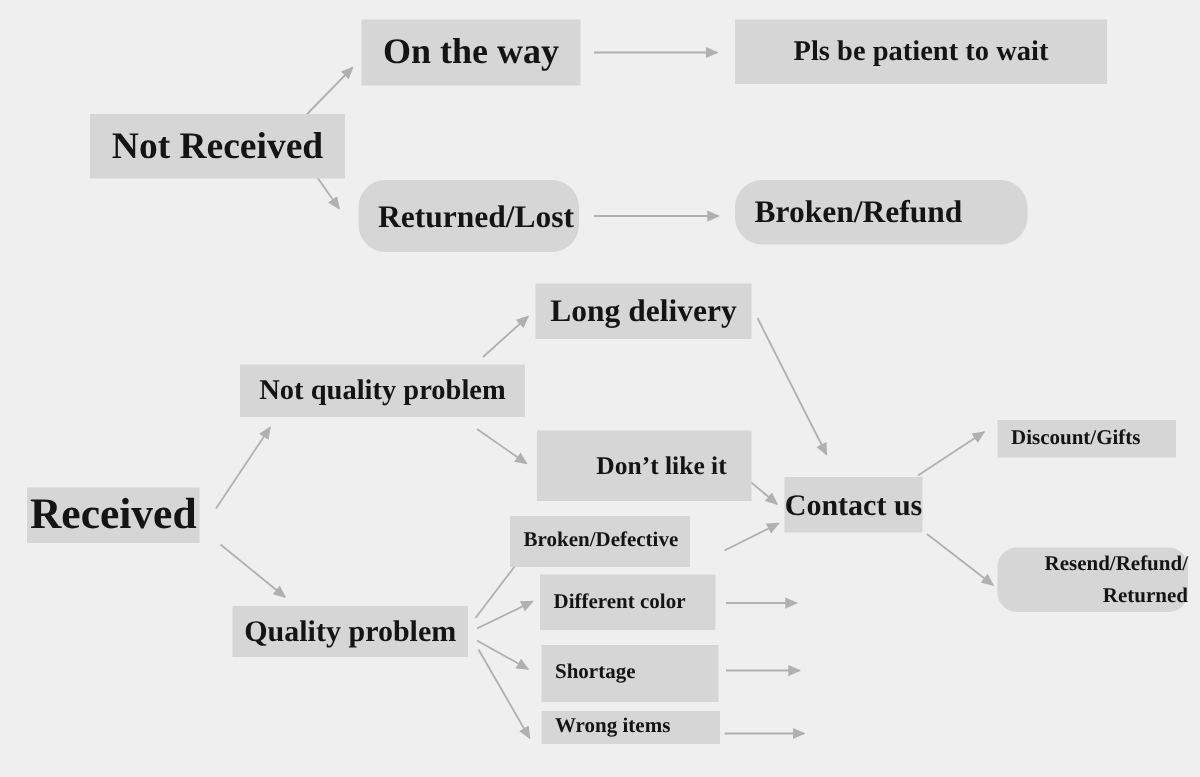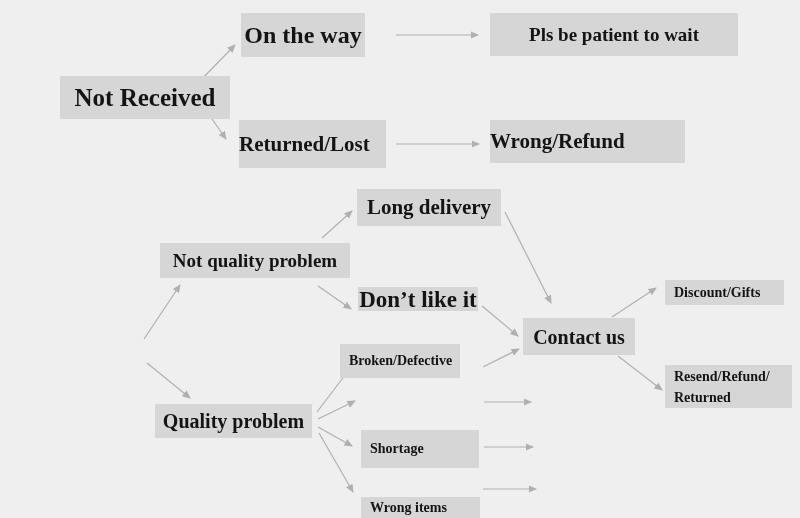--- a/index.html
+++ b/index.html
@@ -38,46 +38,49 @@
     line-height: 1;
   }
   .node.small {
     font-size: 14px;
     justify-content: flex-start;
     padding-left: 9px;
     box-sizing: border-box;
   }
   .node.leftpad {
     justify-content: flex-start;
+    padding-left: 13px;
     box-sizing: border-box;
+    border-radius: 18px;
   }
   .node.twoline {
     flex-direction: column;
-    align-items: flex-start;
+    align-items: flex-end;
     justify-content: center;
     line-height: 1.5;
+    border-radius: 13px;
   }
   
   .n-not-received        { left: 20px;  top: 76px;  width: 170px; height: 43px; font-size: 25px; margin-left: 40px; }
-  .n-on-the-way          { left: 241px; top: 13px;  width: 124px; height: 44px; font-size: 24px; }
+  .n-on-the-way          { left: 241px; top: 13px;  width: 146px; height: 44px; font-size: 24px; }
   .n-pls-wait            { left: 490px; top: 13px;  width: 248px; height: 43px; font-size: 19px; }
   .n-returned-lost       { left: 239px; top: 120px; width: 147px; height: 48px; font-size: 21px; }
   .n-resend-refund       { left: 490px; top: 120px; width: 195px; height: 43px; font-size: 21px; }
   .n-long-delivery       { left: 357px; top: 189px; width: 144px; height: 37px; font-size: 21px; }
   .n-not-quality-problem { left: 160px; top: 243px; width: 190px; height: 35px; font-size: 19px; }
-  .n-dont-like-it        { left: 358px; top: 287px; width: 120px; height: 24px; font-size: 23px; }
+  .n-dont-like-it        { left: 358px; top: 287px; width: 120px; height: 47px; font-size: 17px; padding-left: 23px; }
   .n-received            { left: 18px;  top: 325px; width: 115px; height: 37px; font-size: 29px; }
-  .n-contact-us          { left: 523px; top: 318px; width: 112px; height: 37px; font-size: 20px; }
+  .n-contact-us          { left: 523px; top: 318px; width: 92px; height: 37px; font-size: 20px; }
   .n-discount-gifts      { left: 665px; top: 280px; width: 119px; height: 25px; }
   .n-resend-refund-disscount { left: 665px; top: 365px; width: 127px; height: 43px; }
   .n-broken-defective    { left: 340px; top: 344px; width: 120px; height: 34px; }
   .n-different-color     { left: 360px; top: 383px; width: 117px; height: 37px; }
   .n-quality-problem     { left: 155px; top: 404px; width: 157px; height: 34px; font-size: 20px; }
   .n-shortage            { left: 361px; top: 430px; width: 118px; height: 38px; }
-  .n-wrong-items         { left: 361px; top: 474px; width: 119px; height: 22px; margin-top: 23px; }
+  .n-wrong-items         { left: 361px; top: 474px; width: 119px; height: 22px; }
 </style>
 </head>
 <body>
 
 <div class="canvas">
 
   <svg class="arrows" width="800" height="518" viewBox="0 0 800 518" xmlns="http://www.w3.org/2000/svg">
     <defs>
       <marker id="ah" markerWidth="10" markerHeight="9" refX="7.5" refY="3.75" orient="auto" markerUnits="userSpaceOnUse">
         <path d="M0,0 L8.5,3.75 L0,7.5 Z" fill="#b0b0b0"></path>
@@ -104,30 +107,32 @@
       <line x1="484" y1="402" x2="531" y2="402" marker-end="url(#ah)"></line>
       <line x1="484" y1="447" x2="533" y2="447" marker-end="url(#ah)"></line>
       <line x1="483" y1="489" x2="536" y2="489" marker-end="url(#ah)"></line>
     </g>
   </svg>
 
   <div class="node n-not-received">Not Received</div>
   <div class="node n-on-the-way">On the way</div>
   <div class="node n-pls-wait">Pls be patient to wait</div>
   <div class="node leftpad n-returned-lost">Returned/Lost</div>
-  <div class="node leftpad n-resend-refund">Wrong/Refund</div>
+  <div class="node leftpad n-resend-refund">Broken/Refund</div>
   <div class="node n-not-quality-problem">Not quality problem</div>
   <div class="node n-long-delivery">Long delivery</div>
   <div class="node n-dont-like-it">Don’t like it</div>
+  <div class="node n-received">Received</div>
   <div class="node n-contact-us">Contact us</div>
   <div class="node small n-discount-gifts">Discount/Gifts</div>
 
   <div class="node small twoline n-resend-refund-disscount">
     <span>Resend/Refund/</span>
     <span>Returned</span>
   </div>
 
   <div class="node small n-broken-defective">Broken/Defective</div>
+  <div class="node small n-different-color">Different color</div>
   <div class="node small n-shortage">Shortage</div>
   <div class="node n-quality-problem">Quality problem</div>
   <div class="node small n-wrong-items">Wrong items</div>
 
 </div>
 
 </body></html>

